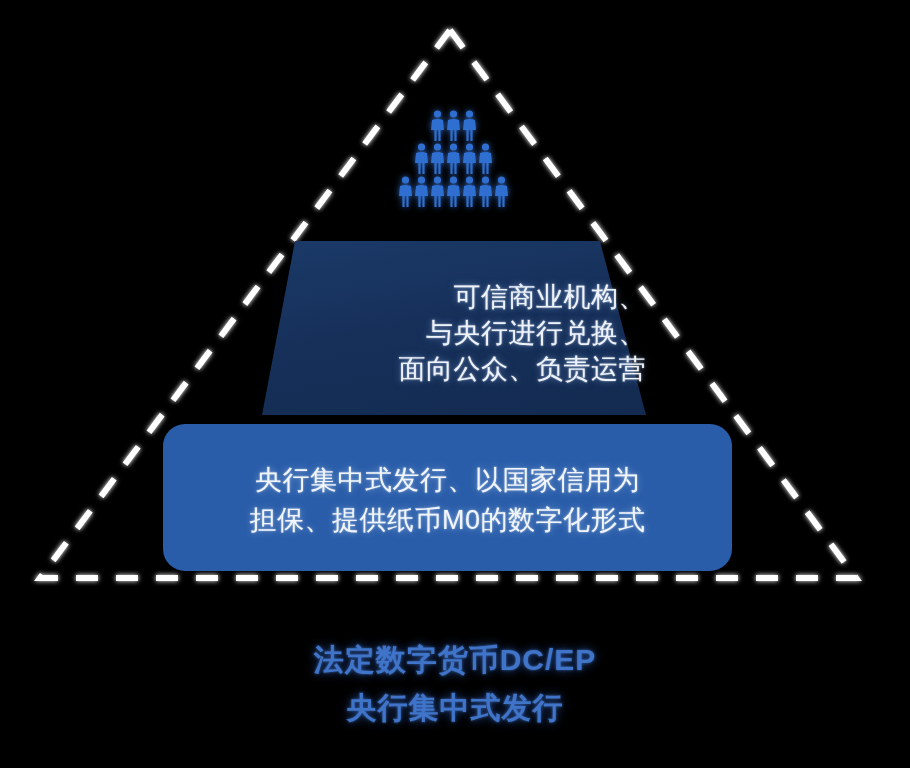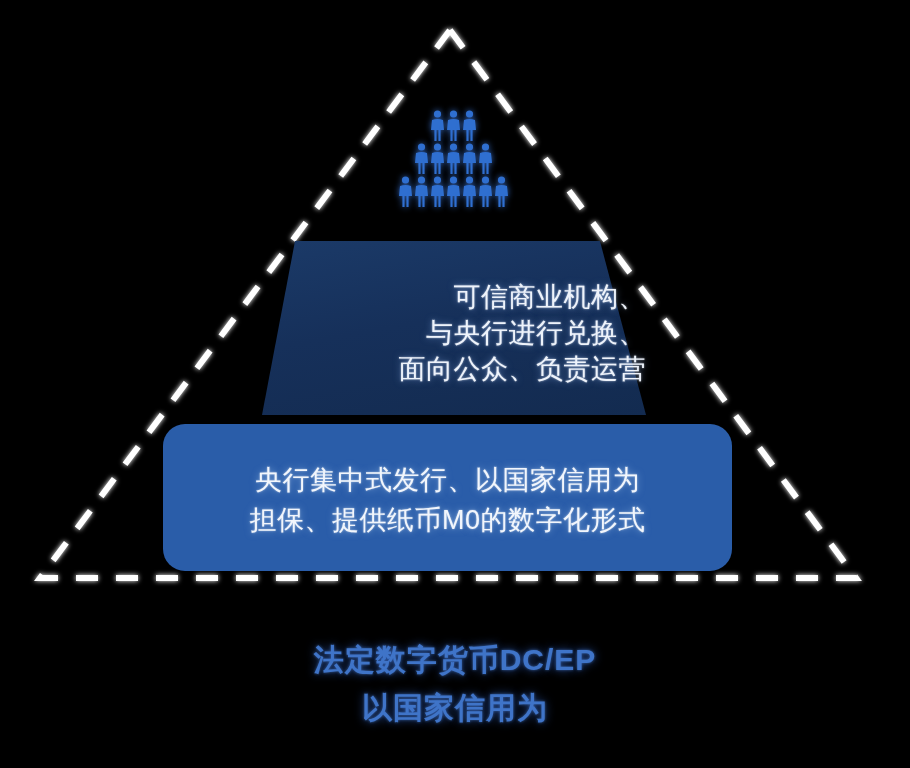--- a/index.html
+++ b/index.html
@@ -250,15 +250,15 @@
 与央行进行兑换、
 面向公众、负责运营</div>
   </div>
 
   <div class="bluebox">
     <div class="bluebox-text">央行集中式发行、以国家信用为
 担保、提供纸币M0的数字化形式</div>
   </div>
 
   <div class="caption">法定数字货币DC/EP
-以国家信用为</div>
+央行集中式发行</div>
 
 </div>
 
 </body></html>

